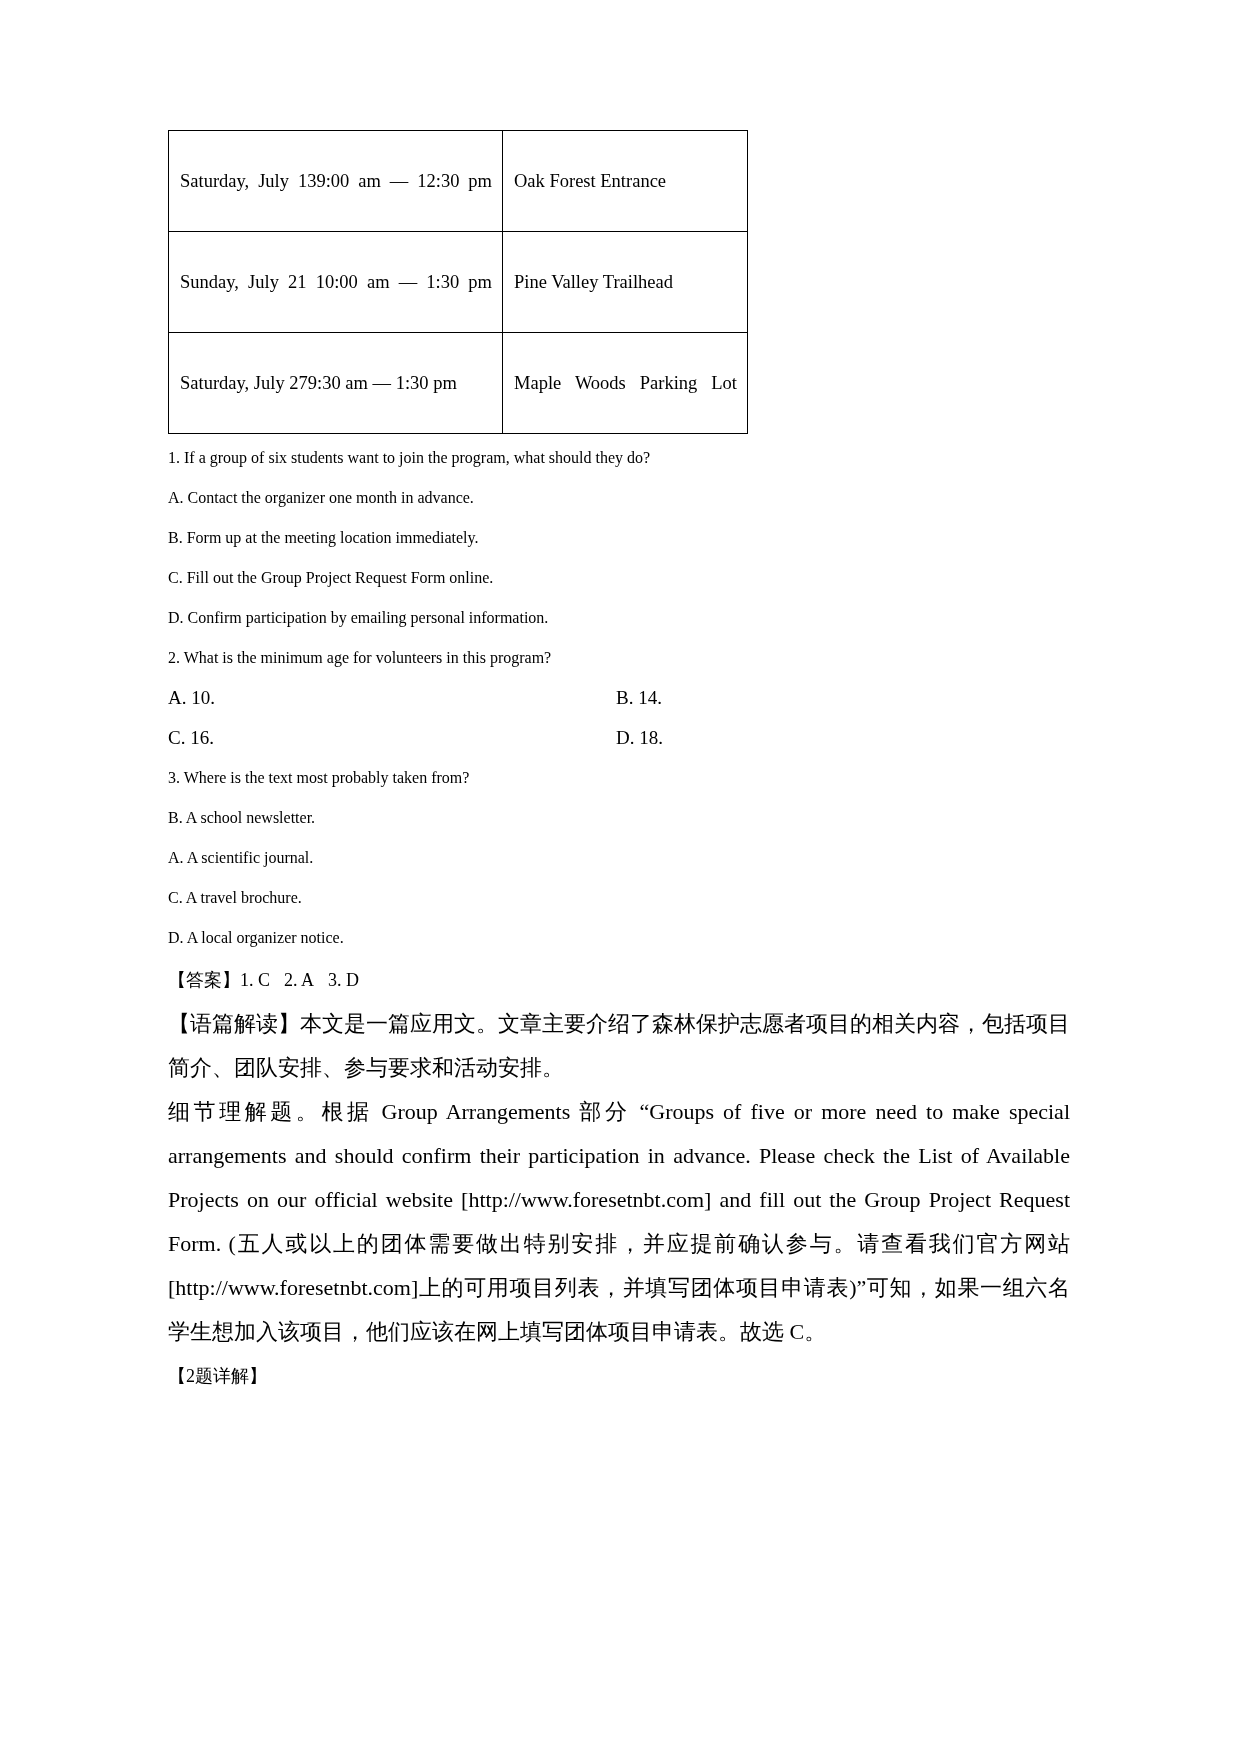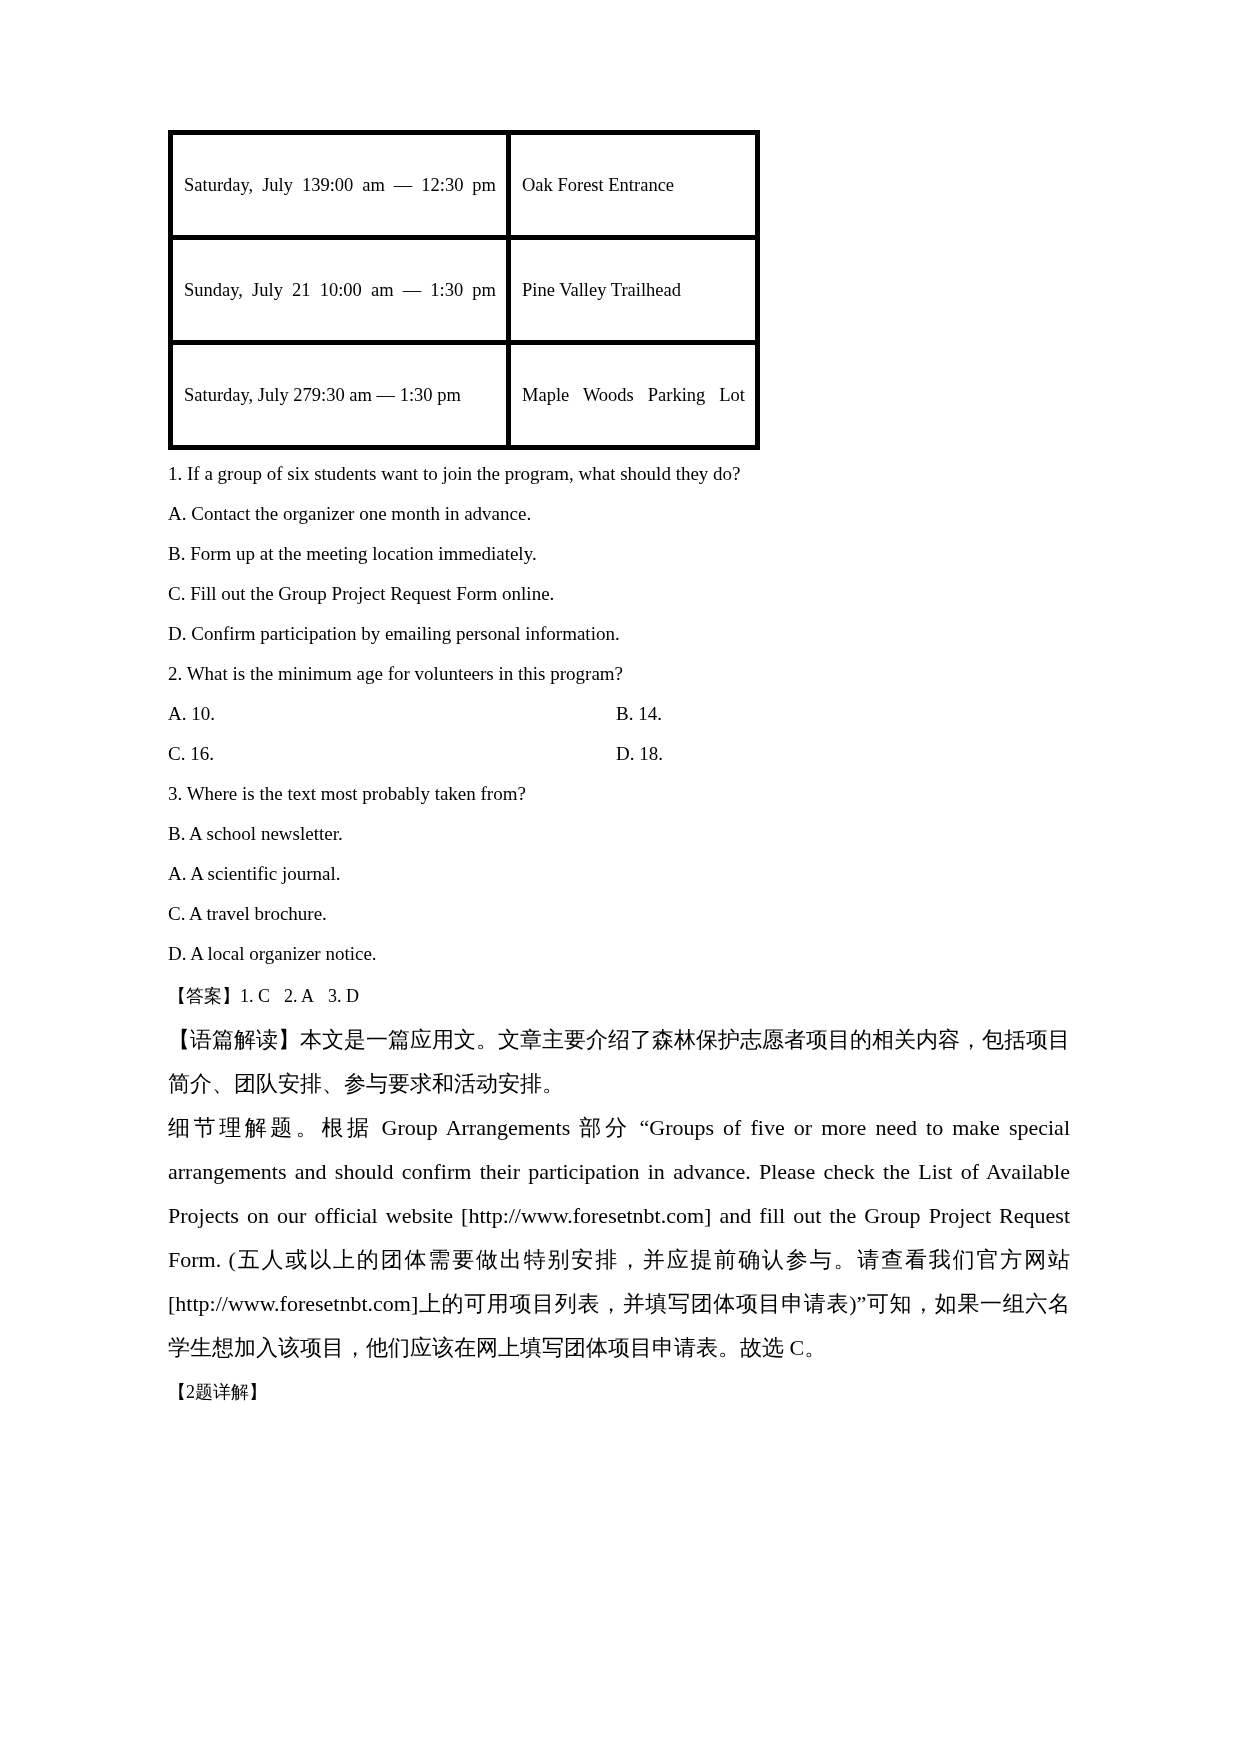--- a/index.html
+++ b/index.html
@@ -23,21 +23,21 @@
   }
 
   
   table.schedule {
     border-collapse: collapse;
     width: 537px;
     margin: 0 0 0 0;
     table-layout: fixed;
   }
   table.schedule td {
-    border: 5px solid #000000;
+    border: 1px solid #000000;
     vertical-align: middle;
     font-size: 18.5px;
     line-height: 1.95;
     padding: 6px 10px 6px 11px;
   }
   td.col-time {
     width: 312px;
     text-align: justify;
     text-align-last: justify;
   }
@@ -52,21 +52,21 @@
   }
   tr.r1 td { height: 88px; }
   tr.r2 td { height: 88px; }
   tr.r3 td { height: 88px; }
 
   
   .qblock {
     margin-top: 4px;
   }
   .line {
-    font-size: 19px;
+    font-size: 16px;
     line-height: 40px;
     white-space: nowrap;
   }
   .opt-row {
     font-size: 19px;
     line-height: 40px;
     display: flex;
   }
   .opt-row .left { width: 448px; flex: 0 0 448px; }
   .opt-row .right { flex: 1 1 auto; }

